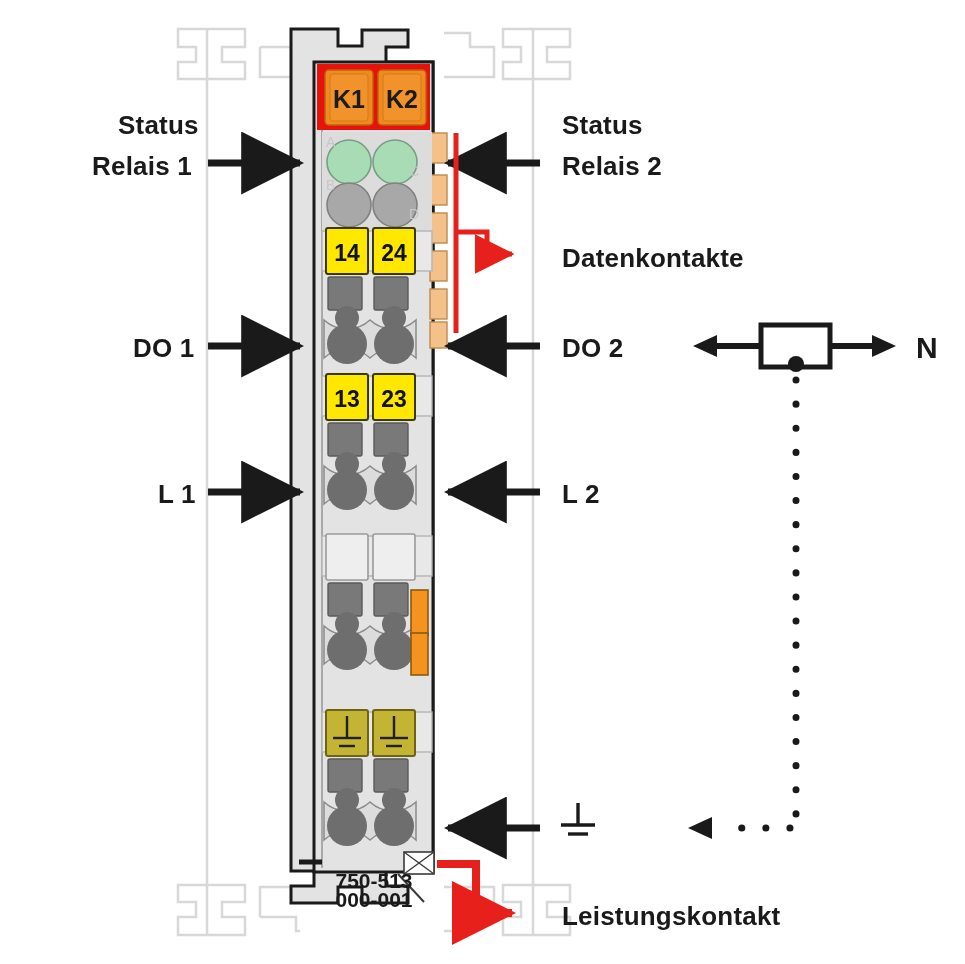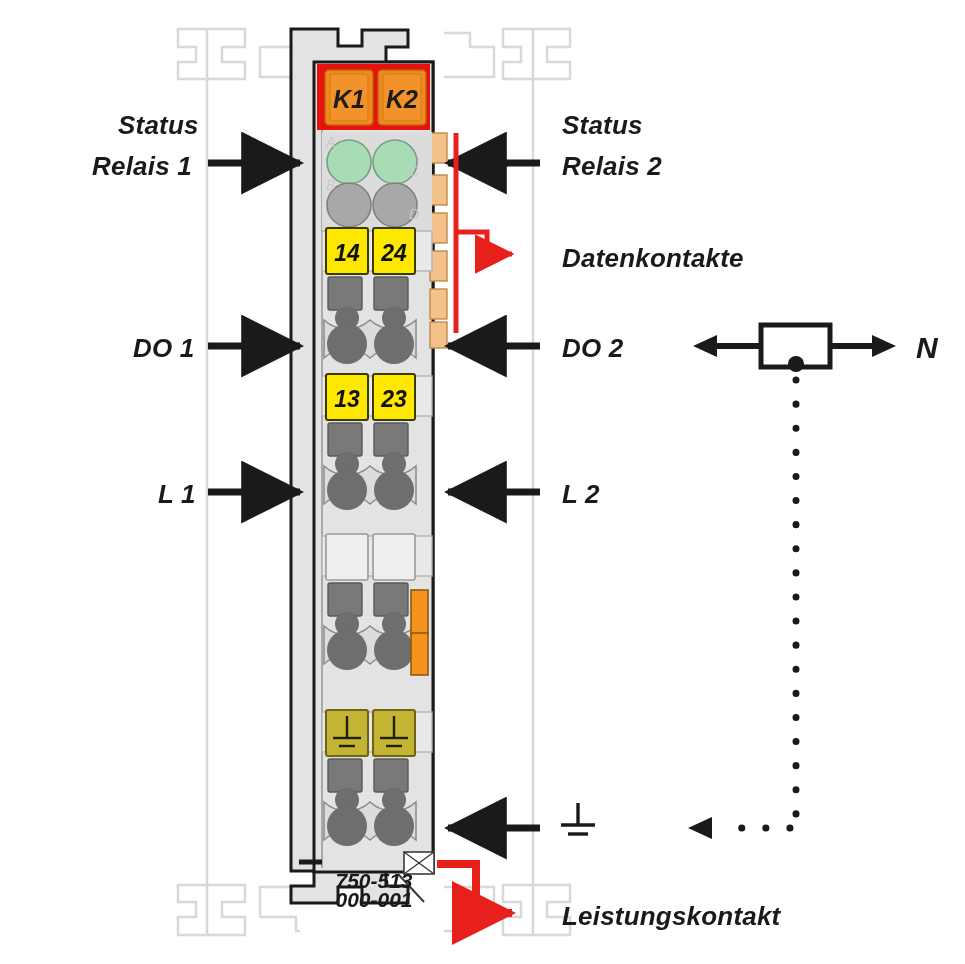--- a/index.html
+++ b/index.html
@@ -2,21 +2,21 @@
 <html><head>
 <meta charset="utf-8">
 <style>
   html,body{margin:0;padding:0;background:#ffffff;}
   body{
     width:965px;height:964px;
     font-family:"Liberation Sans", sans-serif;
     overflow:hidden;
     position:relative;
   }
-  #stage{position:relative;width:965px;height:964px;font-style:italic;}
+  #stage{position:relative;width:965px;height:964px;}
   svg.diagram{position:absolute;left:0;top:0;width:965px;height:964px;display:block;}
   .lbl{
     font-family:"Liberation Sans", sans-serif;
     font-weight:bold;
     font-size:26px;
     fill:#1a1a1a;
     letter-spacing:0.2px;
   }
   .lbl-n{
     font-family:"Liberation Sans", sans-serif;

